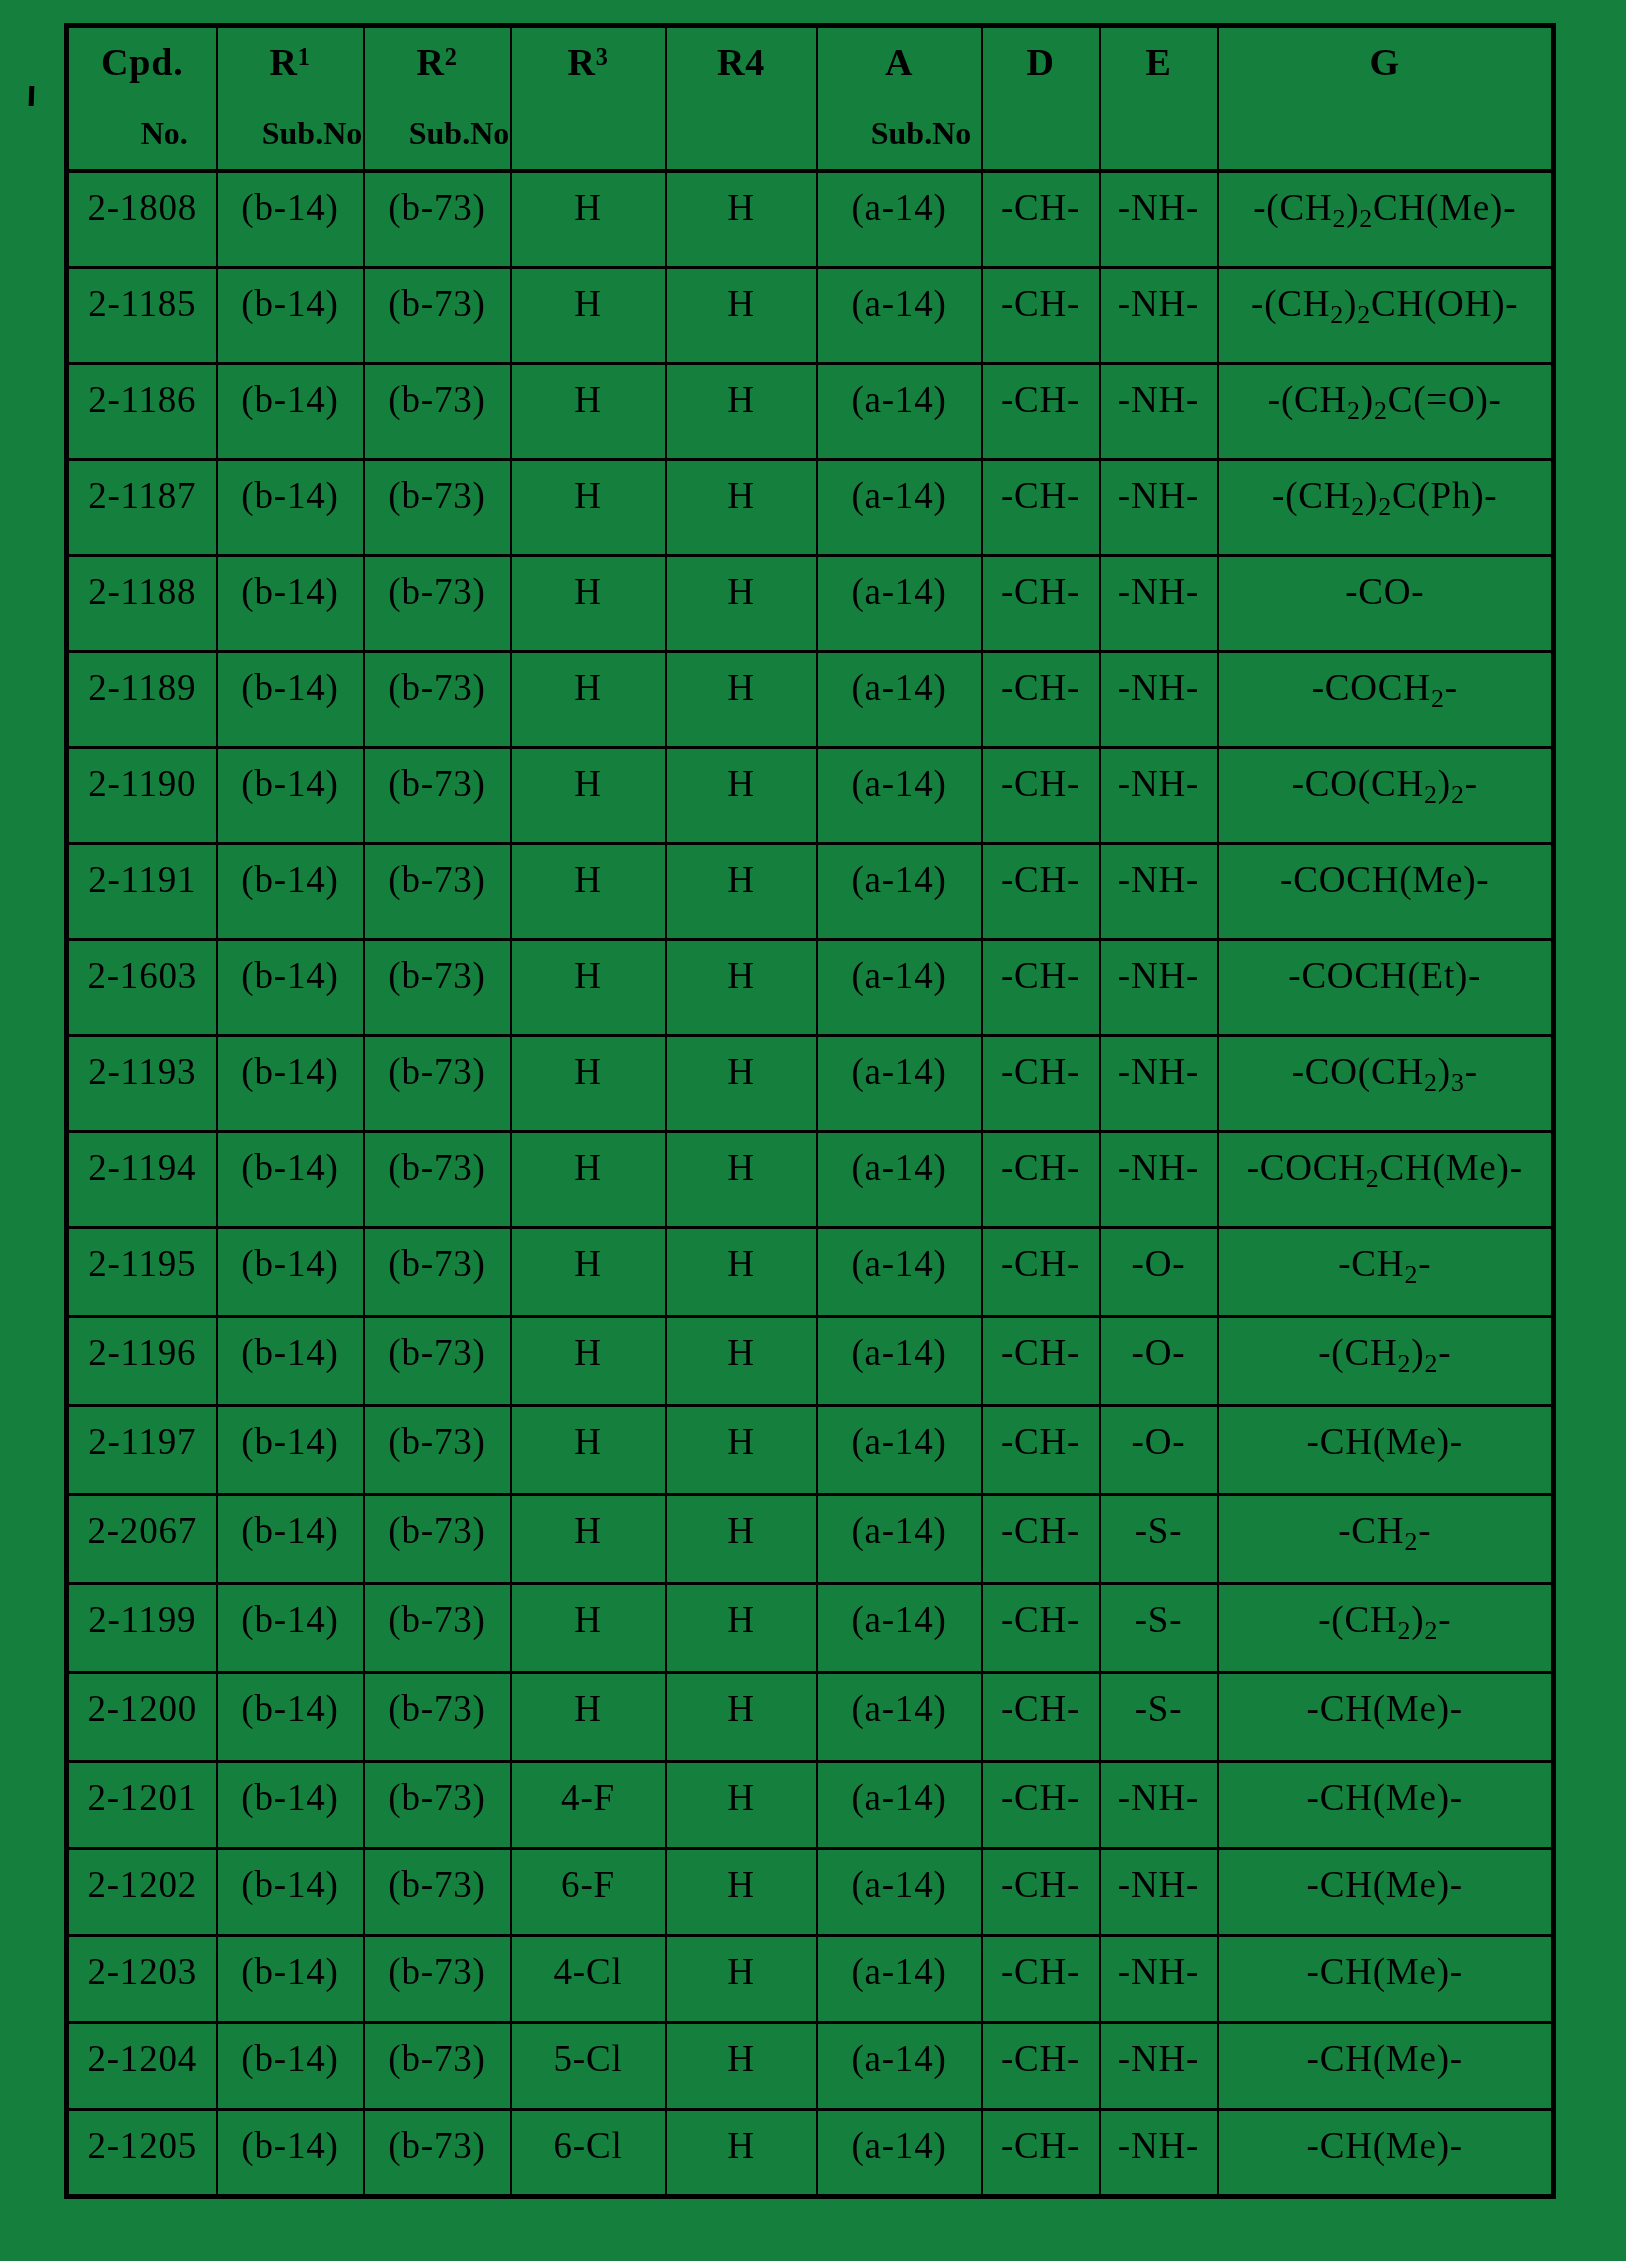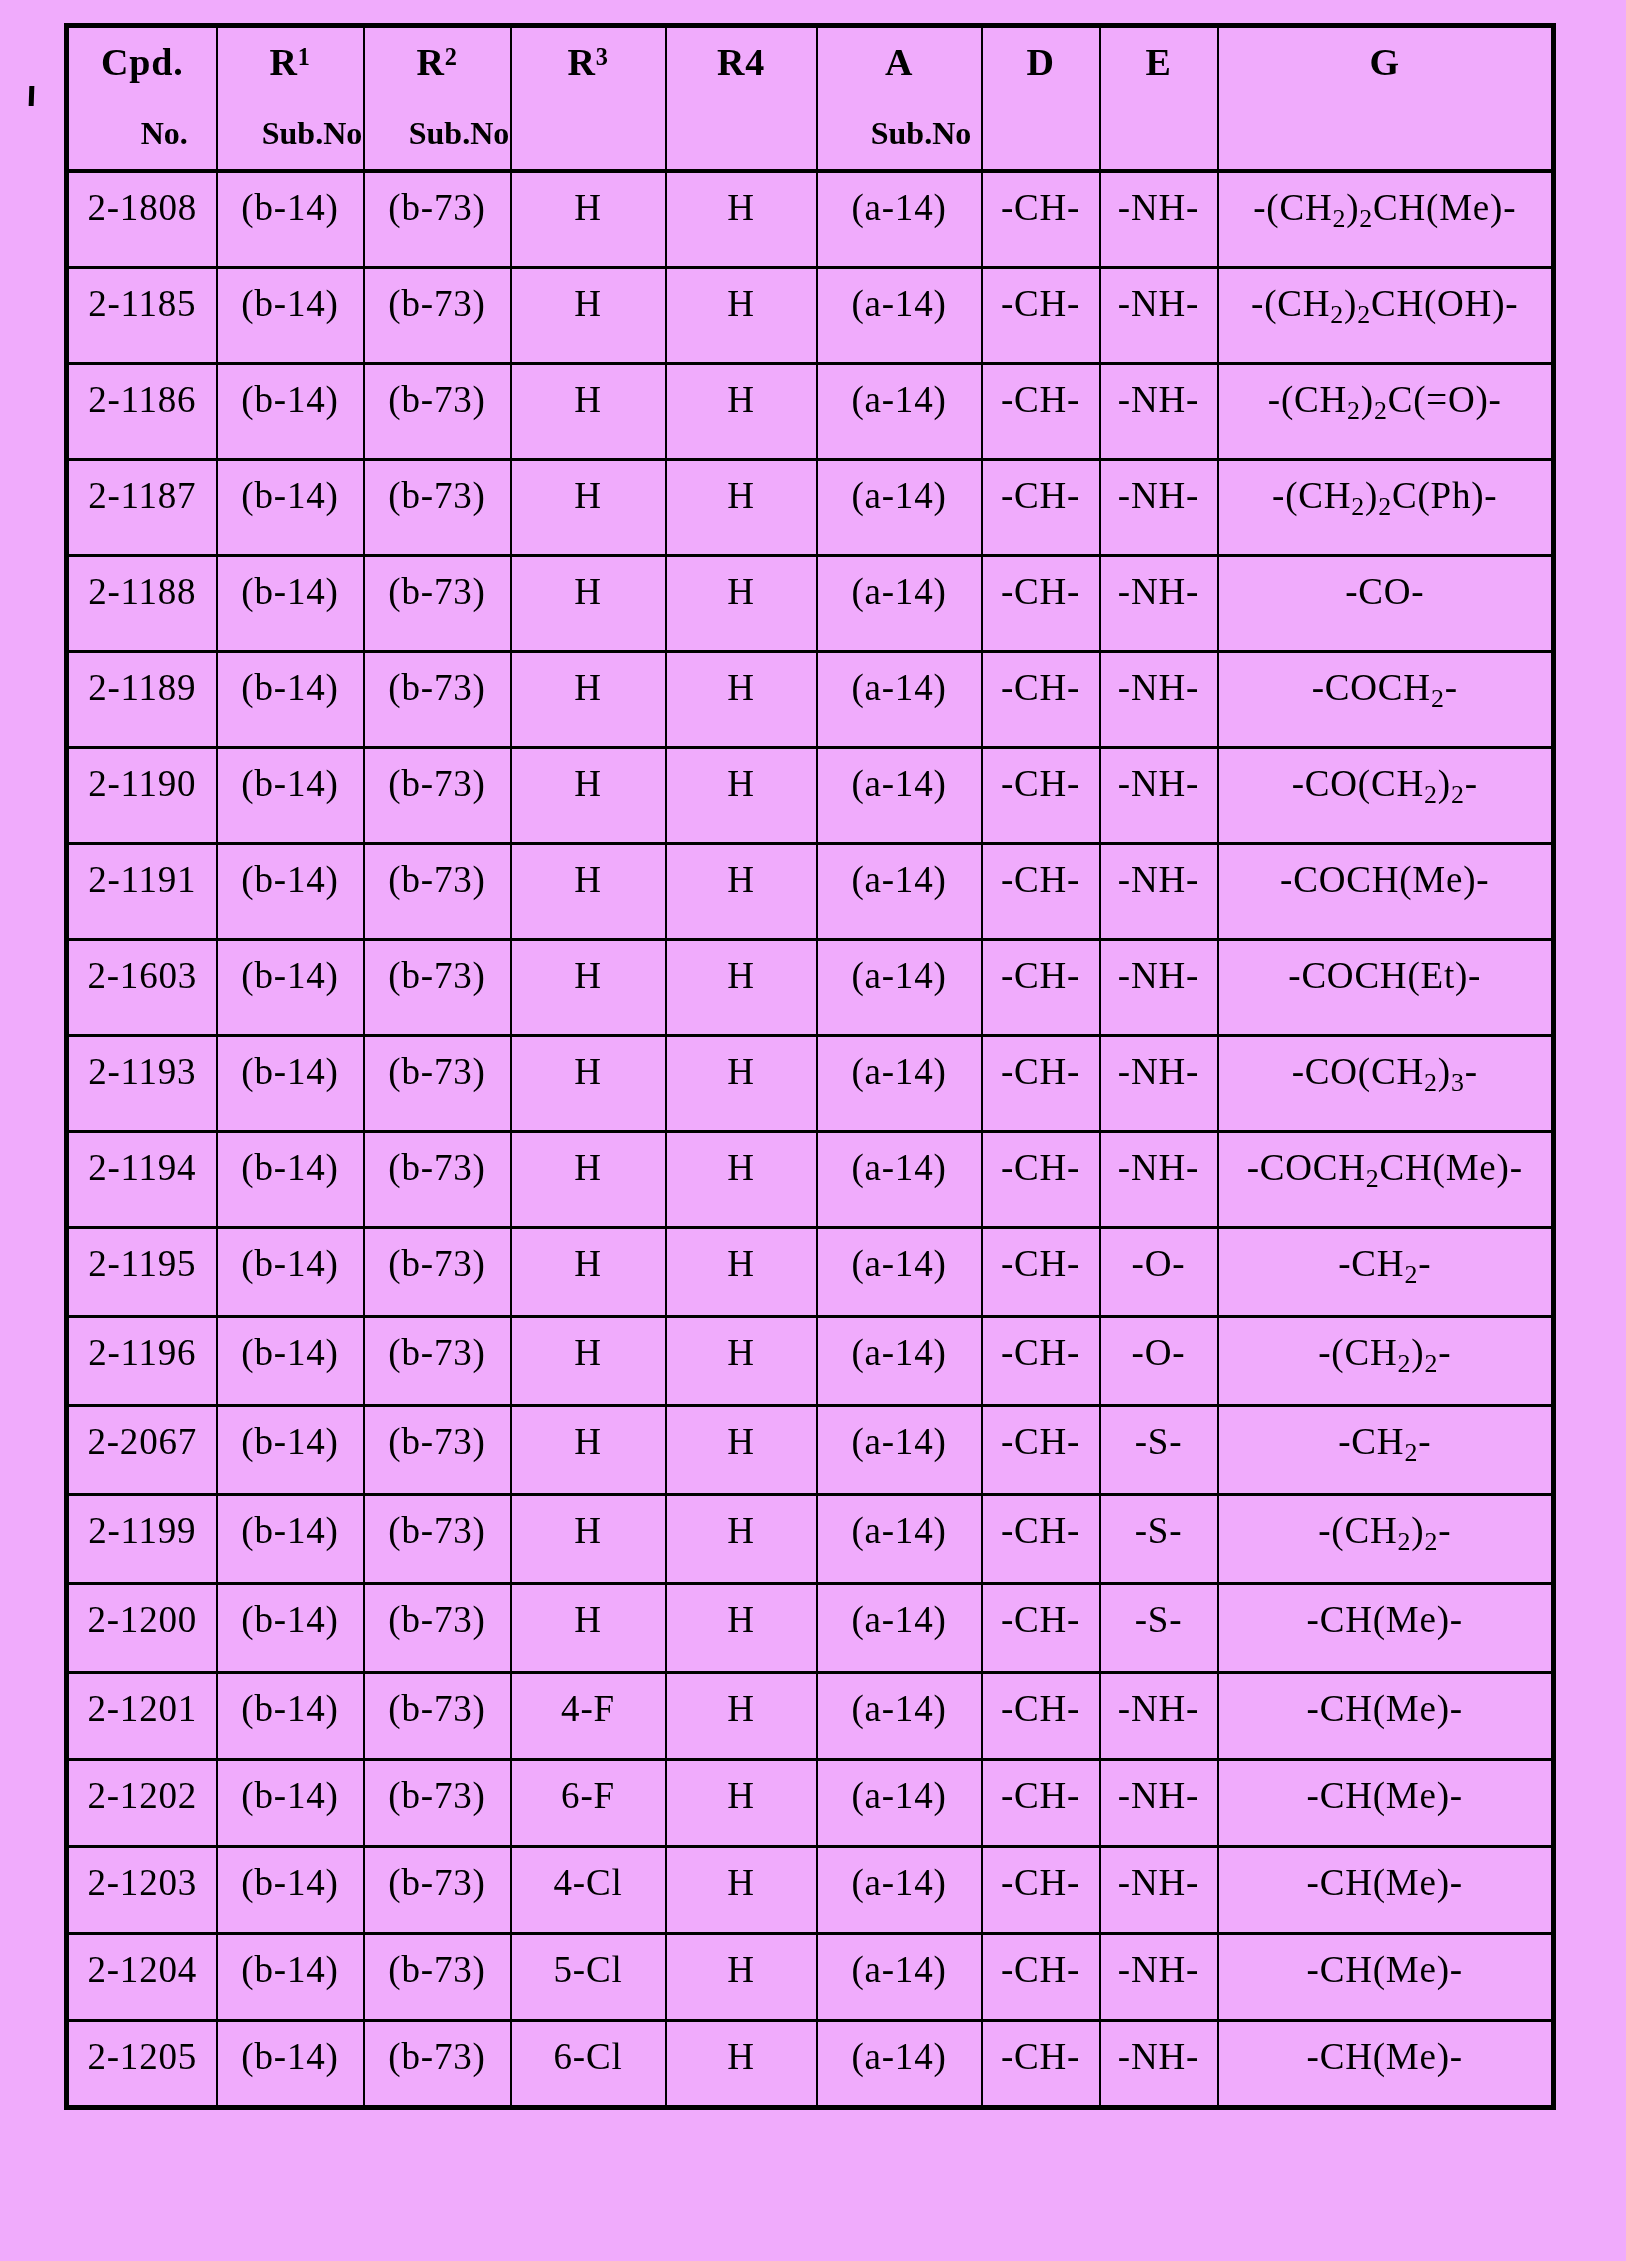--- a/index.html
+++ b/index.html
@@ -4,21 +4,21 @@
 <style>
   html, body {
     margin: 0;
     padding: 0;
     background: #ffffff;
   }
   .page {
     position: relative;
     width: 1626px;
     height: 2261px;
-    background: #f0abfc;
+    background: #15803d;
     overflow: hidden;
     font-family: "Liberation Serif", "DejaVu Serif", serif;
     color: #000;
   }
   
   .artifact {
     position: absolute;
     left: 29px;
     top: 86px;
     width: 5.3px;
@@ -292,20 +292,31 @@
           <td>(b-14)</td>
           <td>(b-73)</td>
           <td>H</td>
           <td>H</td>
           <td>(a-14)</td>
           <td>-CH-</td>
           <td>-O-</td>
           <td>-(CH<sub>2</sub>)<sub>2</sub>-</td>
         </tr>
         <tr style="height: 89px;">
+          <td>2-1197</td>
+          <td>(b-14)</td>
+          <td>(b-73)</td>
+          <td>H</td>
+          <td>H</td>
+          <td>(a-14)</td>
+          <td>-CH-</td>
+          <td>-O-</td>
+          <td>-CH(Me)-</td>
+        </tr>
+        <tr style="height: 89px;">
           <td>2-2067</td>
           <td>(b-14)</td>
           <td>(b-73)</td>
           <td>H</td>
           <td>H</td>
           <td>(a-14)</td>
           <td>-CH-</td>
           <td>-S-</td>
           <td>-CH<sub>2</sub>-</td>
         </tr>

